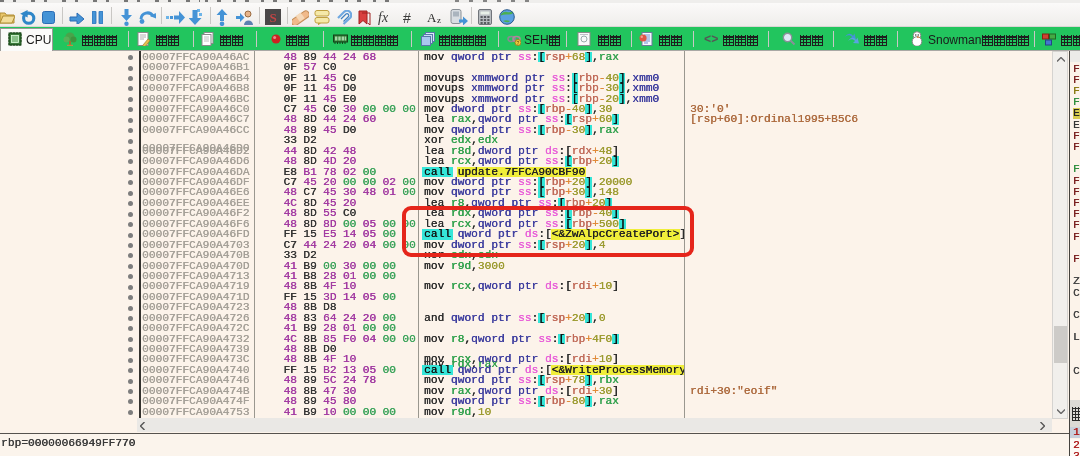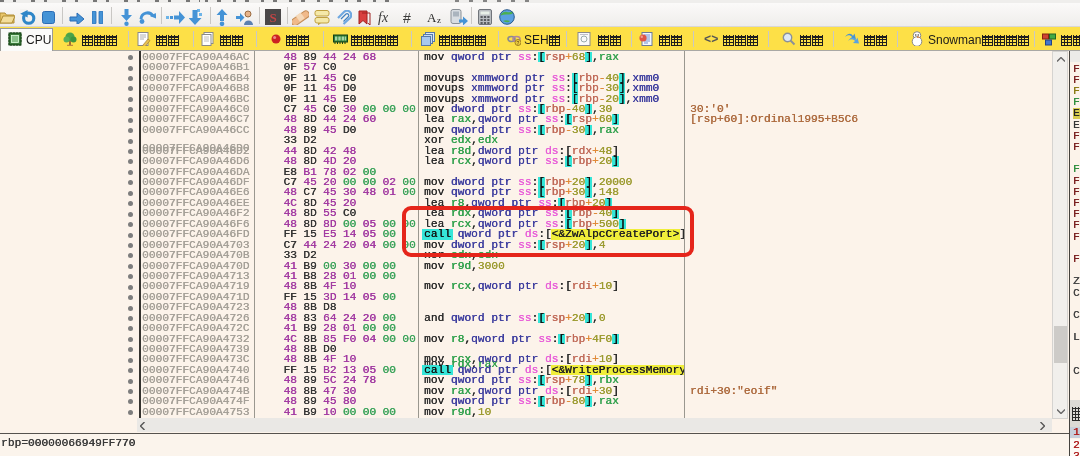--- a/index.html
+++ b/index.html
@@ -2,21 +2,21 @@
 <html><head><meta charset="utf-8"><style>
 * { margin:0; padding:0; box-sizing:border-box; }
 html,body { width:1080px; height:456px; overflow:hidden; }
 #root { position:relative; width:1080px; height:456px; background:#fcf3ea; font-family:"Liberation Sans",sans-serif; }
 #root svg { position:absolute; }
 .mono { position:absolute; font:11.2px "Liberation Mono",monospace; line-height:10.433px; white-space:pre; text-shadow:0.35px 0 0 currentColor; }
 #menurow { position:absolute; left:0; top:0; width:1080px; height:3px; background:#efeeec; overflow:hidden; }
 #menurow .mk { position:absolute; top:0; height:1.6px; opacity:0.8; }
 #toolbar { position:absolute; left:0; top:3px; width:1080px; height:24px; background:linear-gradient(#fbfaf9,#efedeb); border-bottom:1px solid #d9d7d4; }
 .tsep { position:absolute; top:4px; width:1px; height:17px; background:#c9c7c4; }
-#tabbar { position:absolute; left:0; top:27px; width:1080px; height:24px; background:#fde047; border-bottom:1px solid #a9a8a5; }
+#tabbar { position:absolute; left:0; top:27px; width:1080px; height:24px; background:#22c55e; border-bottom:1px solid #a9a8a5; }
 .tabsep { position:absolute; top:4px; width:1px; height:16px; background:#c9c8c5; }
 .seltab { position:absolute; left:0; top:0.5px; width:53px; height:24px; background:#fbfbfa; border:1px solid #9b9b98; border-bottom:none; }
 .tabtxt { position:absolute; top:6px; font-size:12px; color:#1a1a1a; white-space:nowrap; }
 .cjk { display:inline-block; margin:0 0.5px; vertical-align:-2px;
   background-image:repeating-linear-gradient(0deg,#1e1e1e 0 1.1px,rgba(0,0,0,0) 1.1px 2.8px),repeating-linear-gradient(90deg,#1e1e1e 0 1px,rgba(0,0,0,0) 1px 3.2px);
   background-size:100% 100%; }
 #pane { position:absolute; left:0; top:51px; width:1080px; height:381px; background:#fcf3ea; overflow:hidden; }
 .dot { position:absolute; left:127.5px; width:5px; height:5px; border-radius:50%; background:#7d7d7d; }
 .vline { position:absolute; background:#9a978f; width:1px; }
 .instr { left:419px; width:265px; overflow:hidden; padding-left:5px; }
@@ -347,20 +347,21 @@
       <div class="mono" style="left:323.0px;top:105.1px;color:#a23aa2">4D</div>
       <div class="mono" style="left:342.8px;top:105.1px;color:#a23aa2">20</div>
       <div class="mono instr" style="top:105.1px"><span style="color:#2b2b2b">lea </span><span style="color:#31a14d">rcx</span><span style="color:#2b2b2b">,</span><span style="color:#3c3c9e">qword ptr </span><span style="color:#e85ed8">ss</span><span style="color:#2b2b2b">:</span><span class="cb">[</span><span style="color:#c06a58">rbp</span><span style="color:#e08a38">+</span><span style="color:#9c9b30">20</span><span class="cb">]</span></div>
 <i class="dot" style="top:118.9px"></i>
       <div class="mono" style="left:142px;top:115.6px;color:#a5a098">00007FFCA90A46DA</div>
       <div class="mono" style="left:283.4px;top:115.6px;color:#343434">E8</div>
       <div class="mono" style="left:303.2px;top:115.6px;color:#a23aa2">B1</div>
       <div class="mono" style="left:323.0px;top:115.6px;color:#a23aa2">78</div>
       <div class="mono" style="left:342.8px;top:115.6px;color:#a23aa2">02</div>
       <div class="mono" style="left:362.6px;top:115.6px;color:#3da45c">00</div>
+      <div class="mono instr" style="top:115.6px"><span class="cy">call</span><span style="color:#2b2b2b"> </span><span class="yb">update.7FFCA90CBF90</span></div>
 <i class="dot" style="top:129.3px"></i>
       <div class="mono" style="left:142px;top:126.0px;color:#a5a098">00007FFCA90A46DF</div>
       <div class="mono" style="left:283.4px;top:126.0px;color:#343434">C7</div>
       <div class="mono" style="left:303.2px;top:126.0px;color:#a23aa2">45</div>
       <div class="mono" style="left:323.0px;top:126.0px;color:#a23aa2">20</div>
       <div class="mono" style="left:342.8px;top:126.0px;color:#3da45c">00</div>
       <div class="mono" style="left:362.6px;top:126.0px;color:#3da45c">00</div>
       <div class="mono" style="left:382.4px;top:126.0px;color:#a23aa2">02</div>
       <div class="mono" style="left:402.2px;top:126.0px;color:#3da45c">00</div>
       <div class="mono instr" style="top:126.0px"><span style="color:#2b2b2b">mov </span><span style="color:#3c3c9e">dword ptr </span><span style="color:#e85ed8">ss</span><span style="color:#2b2b2b">:</span><span class="cb">[</span><span style="color:#c06a58">rbp</span><span style="color:#e08a38">+</span><span style="color:#9c9b30">20</span><span class="cb">]</span><span style="color:#2b2b2b">,</span><span style="color:#9c9b30">20000</span></div>

